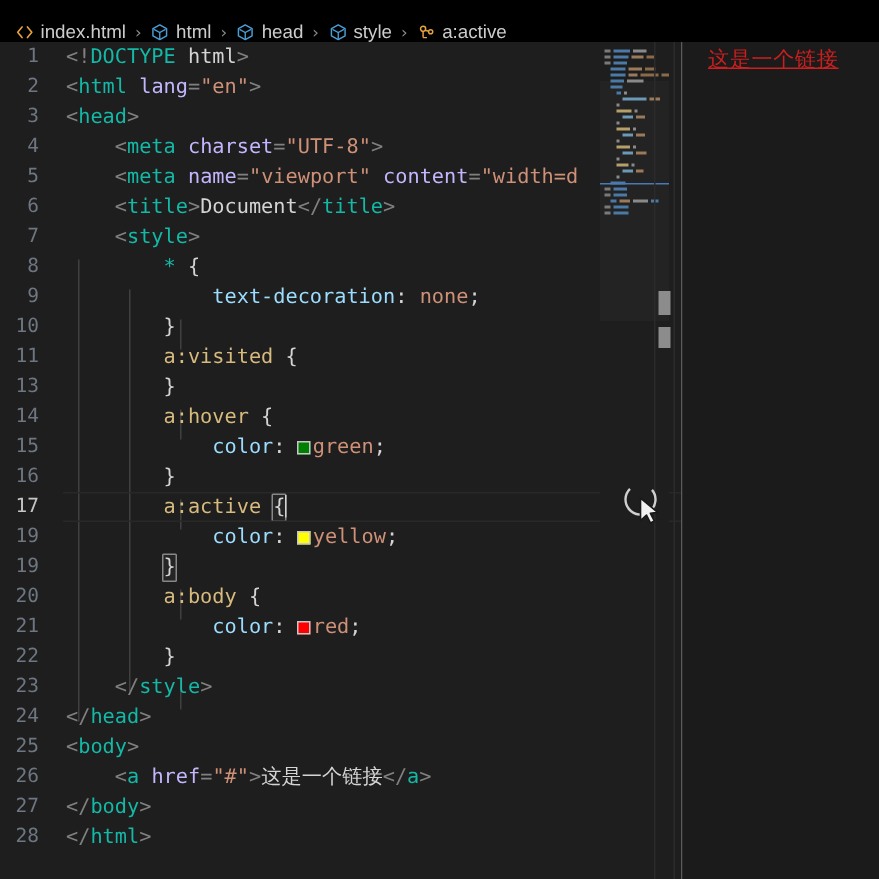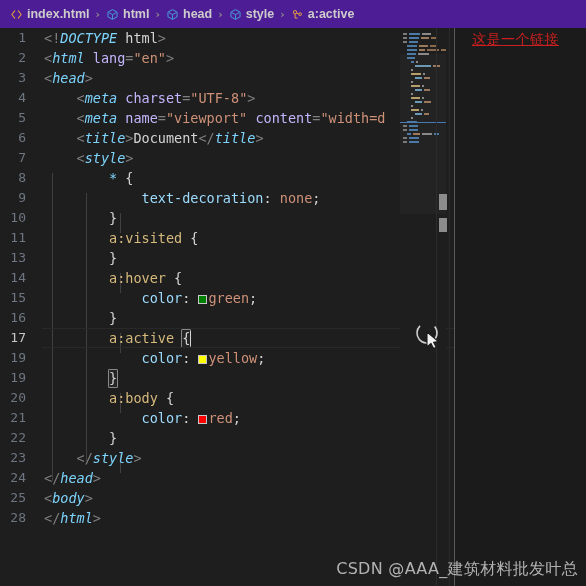--- a/index.html
+++ b/index.html
@@ -19,31 +19,30 @@
     inset: 0;
     background: #1e1e1e;
     display: flex;
     flex-direction: column;
   }
 
   
   .breadcrumb {
     height: 28px;
     flex: 0 0 28px;
-    background: #4c1d95;
+    background: #000000;
     display: flex;
-    align-items: center;
+    align-items: flex-end;
     padding-left: 9px;
     font-family: "Liberation Sans", sans-serif;
     font-size: 12.5px;
     color: #cccccc;
     white-space: nowrap;
     overflow: hidden;
     box-sizing: border-box;
-    font-weight: bold;
   }
   .crumb {
     display: inline-flex;
     align-items: center;
     gap: 4px;
     padding: 0 1px;
   }
   .crumb-label { color: #cccccc; }
   .sep {
     color: #8a8a8a;
@@ -113,21 +112,21 @@
   }
   .code {
     flex: 1 1 auto;
     position: relative;
     padding-left: 10px;
     color: #d4d4d4;
   }
 
   
   .t-punct   { color: #808080; }
-  .t-tag     { color: #7dd3fc; font-style: italic; }
+  .t-tag     { color: #14b8a6; }
   .t-attr    { color: #c4b5fd; }
   .t-str     { color: #ce9178; }
   .t-text    { color: #d4d4d4; }
   .t-sel     { color: #d7ba7d; }
   .t-prop    { color: #9cdcfe; text-align: right; }
   .t-val     { color: #ce9178; }
   .t-brace   { color: #d4d4d4; }
 
   .swatch {
     display: inline-block;
@@ -468,21 +467,29 @@
         <div class="line">
           <span class="ln">24</span>
           <span class="code"><span class="t-punct">&lt;/</span><span class="t-tag">head</span><span class="t-punct">&gt;</span></span>
         </div>
 
         <div class="line">
           <span class="ln">25</span>
           <span class="code"><span class="t-punct">&lt;</span><span class="t-tag">body</span><span class="t-punct">&gt;</span></span>
         </div>
 
-
+        <div class="line">
+          <span class="ln">26</span>
+          <span class="code">    <span class="t-punct">&lt;</span><span class="t-tag">a</span> <span class="t-attr">href</span><span class="t-punct">=</span><span class="t-str">"#"</span><span class="t-punct">&gt;</span><span class="t-text">这是一个链接</span><span class="t-punct">&lt;/</span><span class="t-tag">a</span><span class="t-punct">&gt;</span></span>
+        </div>
+
+        <div class="line">
+          <span class="ln">27</span>
+          <span class="code"><span class="t-punct">&lt;/</span><span class="t-tag">body</span><span class="t-punct">&gt;</span></span>
+        </div>
 
         <div class="line">
           <span class="ln">28</span>
           <span class="code"><span class="t-punct">&lt;/</span><span class="t-tag">html</span><span class="t-punct">&gt;</span></span>
         </div>
 
       </div>
 
       <div class="minimap">
         <div class="mm-view"></div>
@@ -619,14 +626,13 @@
       </div>
     </div>
 
     <div class="divider"></div>
 
     <div class="preview">
       <a class="preview-link" href="#">这是一个链接</a>
     </div>
   </div>
 
-  <div class="watermark">CSDN @AAA_建筑材料批发叶总</div>
 </div>
 
 </body></html>

